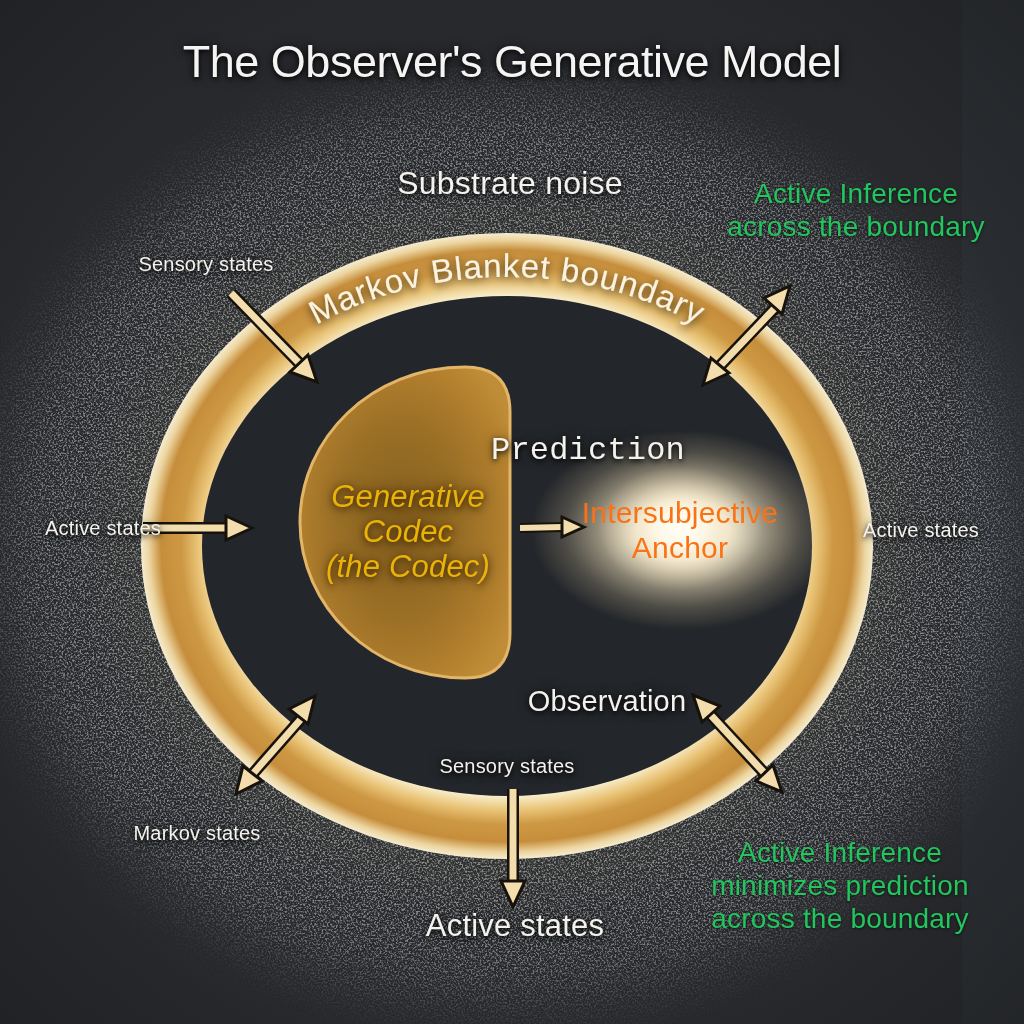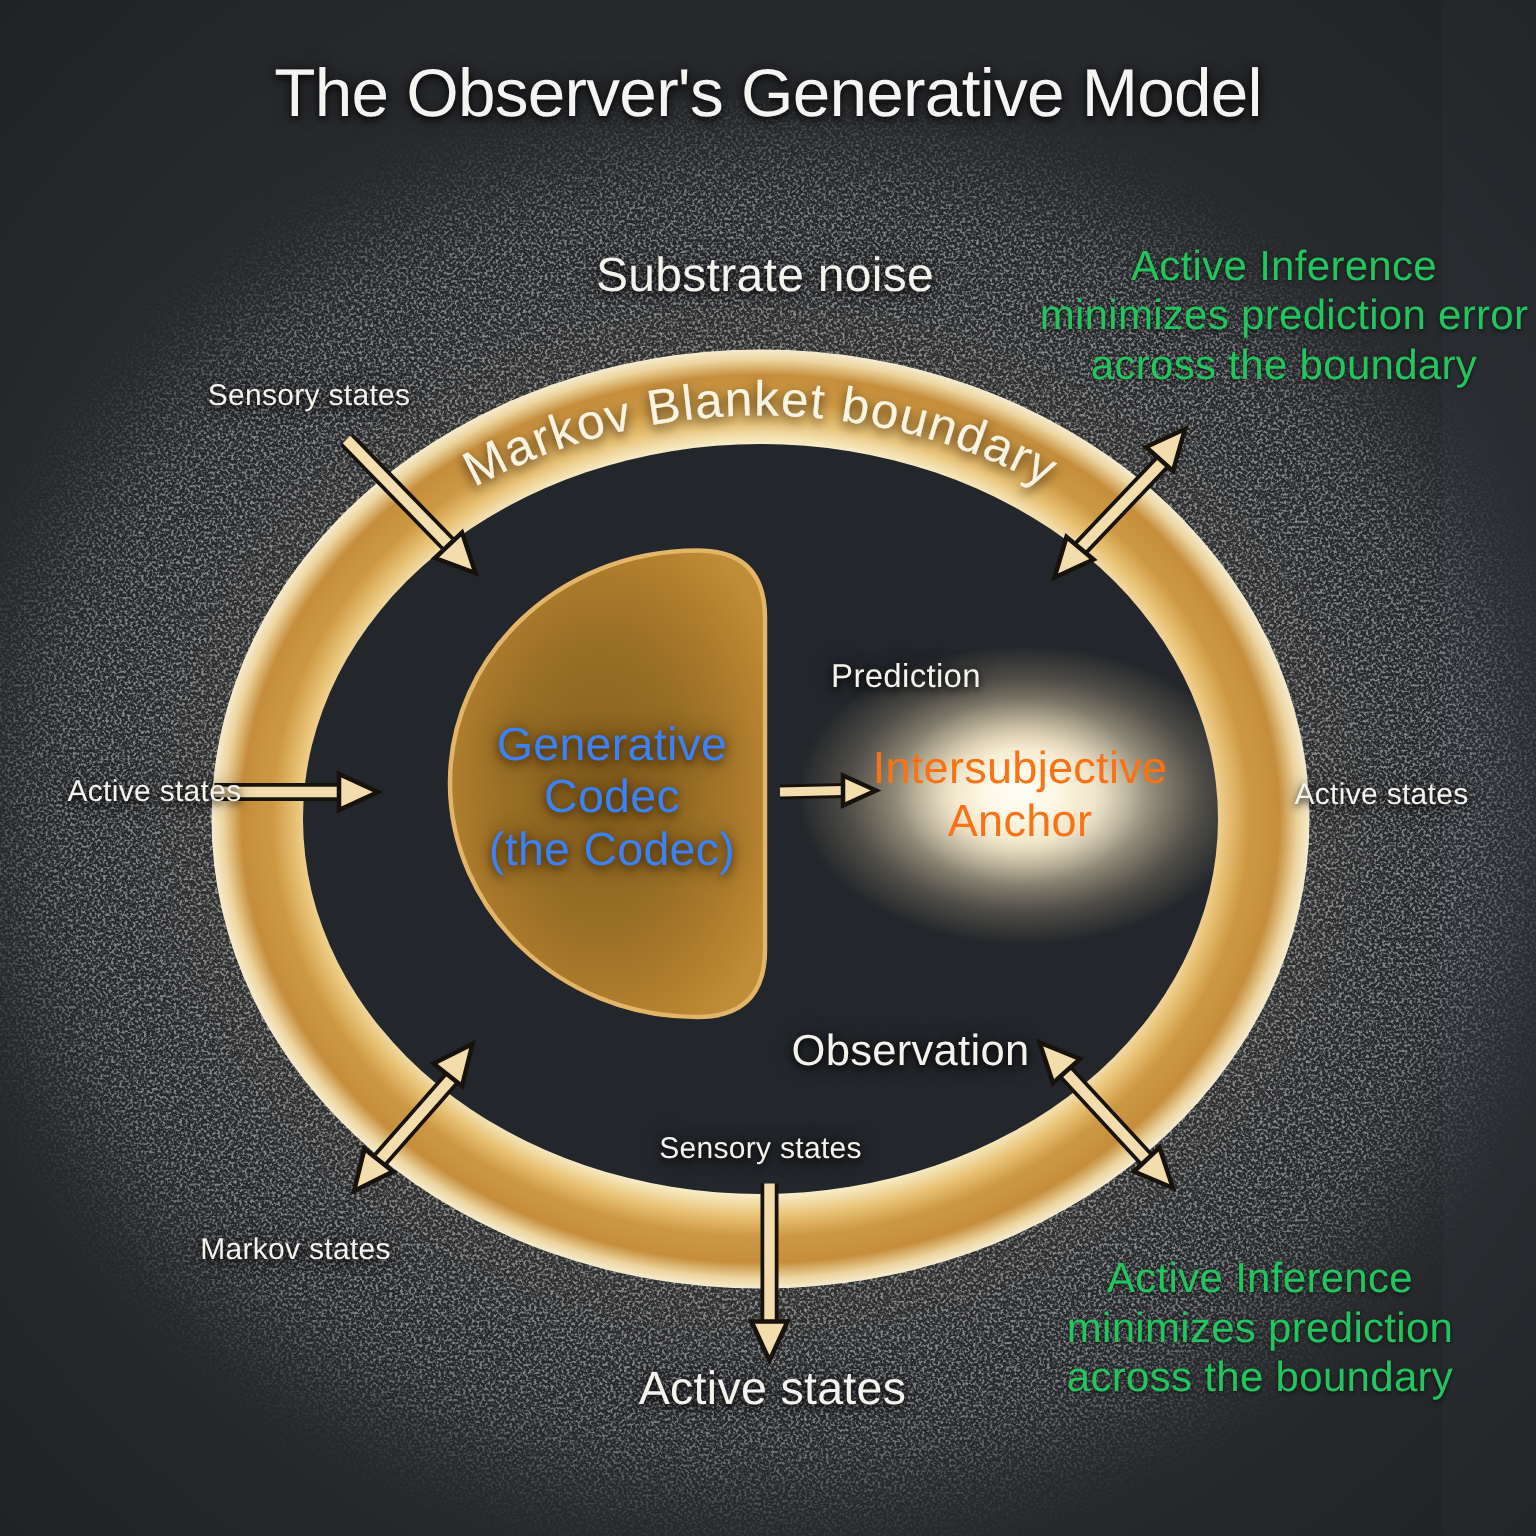--- a/index.html
+++ b/index.html
@@ -11,22 +11,22 @@
   #stage svg.canvas{position:absolute;left:0;top:0;width:1024px;height:1024px;}
   .lbl{
     position:absolute;transform:translate(-50%,-50%);
     color:#f4f2ed;text-align:center;white-space:nowrap;
     text-shadow:0 2px 5px rgba(0,0,0,.85),0 0 12px rgba(0,0,0,.5);
     font-size:20px;line-height:34px;letter-spacing:.2px;
   }
   .lbl.wrap{white-space:normal;}
   .title{font-size:45px;letter-spacing:-.5px;color:#f5f4f2;}
   .gray{color:#22c55e;font-size:28px;line-height:33px;text-shadow:0 1px 3px rgba(0,0,0,.6);}
-  .core-lbl{color:#3b82f6;font-size:31px;line-height:35px;
-    text-shadow:0 2px 6px rgba(60,35,5,.9),0 0 14px rgba(60,35,5,.7);}
+  .core-lbl{color:#eab308;font-size:31px;line-height:35px;
+    text-shadow:0 2px 6px rgba(60,35,5,.9),0 0 14px rgba(60,35,5,.7);font-style:italic;}
   .anchor-lbl{color:#f97316;font-size:30px;line-height:35px;text-shadow:none;font-weight:500;}
 </style>
 </head>
 <body>
 
 <div id="stage">
 
   <svg class="canvas" viewBox="0 0 1024 1024" aria-hidden="true">
     <defs>
       <radialGradient id="ringGrad" cx="50%" cy="50%" r="50%">
@@ -146,37 +146,36 @@
 
     <rect x="0" y="0" width="1024" height="1024" fill="url(#vignette)"></rect>
   </svg>
 
   <div class="lbl" style="left:510px;top:183px;font-size:32px;">Substrate noise</div>
 
   <div class="lbl title" style="left:512px;top:62px;">The Observer's Generative Model</div>
 
   <div class="lbl gray" style="left:856px;top:210px;">
     <div>Active Inference</div>
-    <div>minimizes prediction error</div>
     <div>across the boundary</div>
   </div>
 
   <div class="lbl" style="left:206px;top:264px;">Sensory states</div>
 
   <div class="lbl wrap" style="left:103px;top:528px;width:120px;">Active states</div>
 
   <div class="lbl wrap" style="left:921px;top:530px;width:120px;">Active states</div>
 
   <div class="lbl core-lbl" style="left:408px;top:531px;">
     <div>Generative</div>
     <div>Codec</div>
     <div>(the Codec)</div>
   </div>
 
-  <div class="lbl" style="left:604px;top:451px;font-size:22px;">Prediction</div>
+  <div class="lbl" style="left:588px;top:451px;font-size:32px;font-family:Liberation Mono, monospace;">Prediction</div>
 
   <div class="lbl anchor-lbl" style="left:680px;top:530px;">
     <div>Intersubjective</div>
     <div>Anchor</div>
   </div>
 
   <div class="lbl" style="left:607px;top:701px;font-size:29px;">Observation</div>
 
   <div class="lbl" style="left:507px;top:766px;">Sensory states</div>
 

